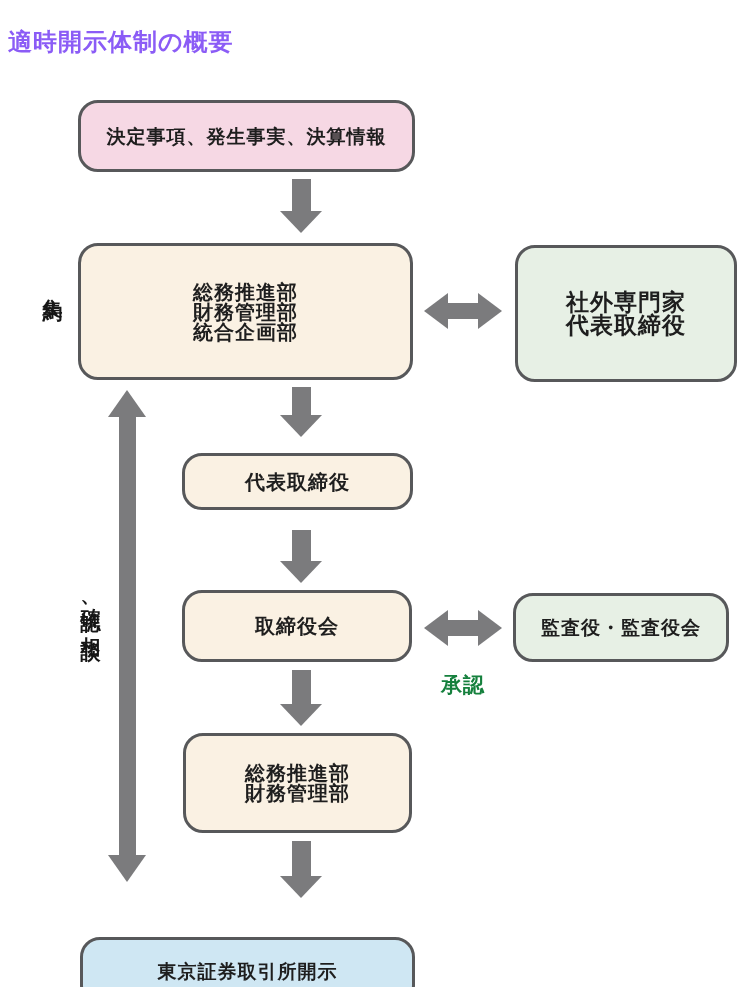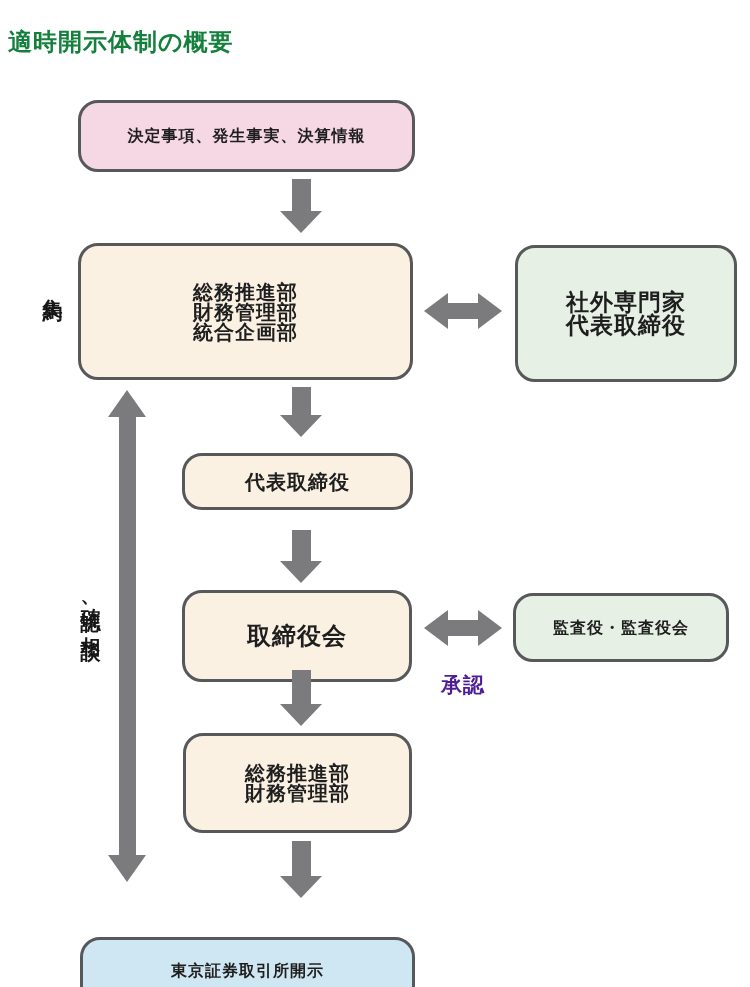--- a/index.html
+++ b/index.html
@@ -10,44 +10,44 @@
     --cream:#faf1e3;
     --green:#e7f0e5;
     --blue:#cfe7f3;
   }
   html,body{margin:0;padding:0;background:#ffffff;}
   body{font-family:"Liberation Sans","DejaVu Sans",sans-serif;color:var(--ink);}
   .canvas{position:relative;width:750px;height:987px;background:#ffffff;overflow:hidden;}
 
   .page-title{
     position:absolute;left:8px;top:26px;
-    font-size:24px;font-weight:700;letter-spacing:1px;color:#15803d;
+    font-size:24px;font-weight:700;letter-spacing:1px;color:#8b5cf6;
   }
 
   .node{
     position:absolute;
     border:3.5px solid var(--border);
     border-radius:20px;
     display:flex;flex-direction:column;align-items:center;justify-content:center;
-    font-size:16px;font-weight:600;letter-spacing:1px;
+    font-size:19px;font-weight:600;letter-spacing:1px;
     text-align:center;line-height:1;box-sizing:border-box;
   }
   .node .line{display:block;}
   .node .line + .line{margin-top:0;}
 
   .pink{background:var(--pink);}
   .cream{background:var(--cream);}
   .green{background:var(--green);}
   .blue{background:var(--blue);}
 
   .n-info{left:78px;top:100px;width:337px;height:72px;}
   .n-depts-main{left:78px;top:243px;width:335px;height:137px;font-size:20px;}
   .n-external{left:515px;top:245px;width:222px;height:137px;font-size:23px;}
   .n-repdir{left:182px;top:453px;width:231px;height:57px;font-size:20px;}
-  .n-board{left:182px;top:590px;width:230px;height:92px;font-size:24px;}
+  .n-board{left:182px;top:590px;width:230px;height:72px;font-size:20px;}
   .n-auditors{left:513px;top:593px;width:216px;height:69px;}
   .n-depts2{left:183px;top:733px;width:229px;height:100px;font-size:20px;}
   .n-tse{left:80px;top:937px;width:335px;height:68px;}
 
   
   .arrow-down{position:absolute;display:flex;flex-direction:column;align-items:center;}
   .arrow-down .shaft{width:19px;flex:1;background:var(--arrow);}
   .arrow-down .head{width:0;height:0;border-left:21px solid transparent;border-right:21px solid transparent;border-top:22px solid var(--arrow);}
 
   .a1{left:280px;top:179px;width:42px;height:54px;}
@@ -74,21 +74,21 @@
   
   .v-label{
     position:absolute;
     writing-mode:vertical-rl;text-orientation:upright;
     font-size:20px;font-weight:600;letter-spacing:3px;line-height:1.1;color:#161616;
   }
   .lbl-aggregation{left:42px;top:283px;}
   .lbl-confirm{left:80px;top:592px;}
   .lbl-approval{
     position:absolute;left:441px;top:671px;
-    font-size:21px;font-weight:600;letter-spacing:1px;color:#4c1d95;
+    font-size:21px;font-weight:600;letter-spacing:1px;color:#15803d;
   }
 </style>
 </head>
 <body>
 
 <div class="canvas">
 
   <div class="page-title">適時開示体制の概要</div>
 
   <div class="node pink n-info">

